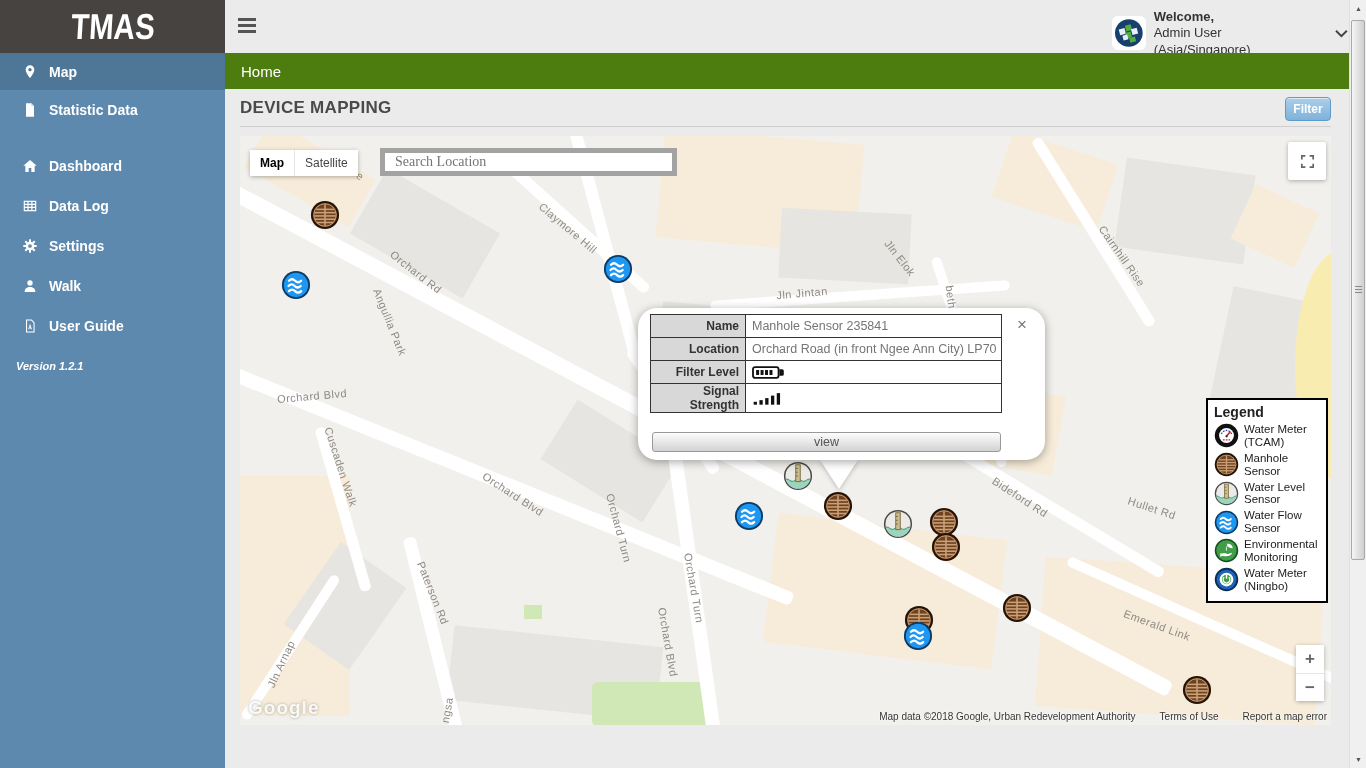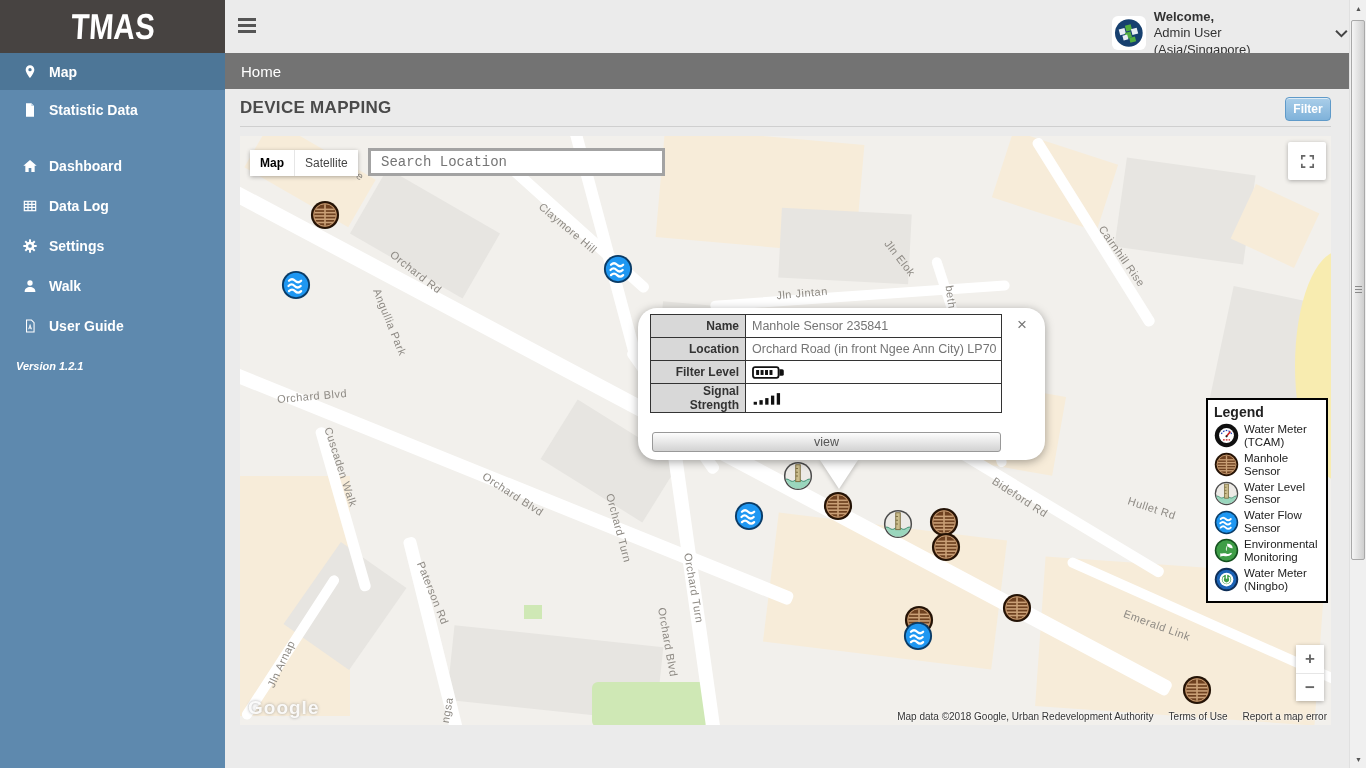--- a/index.html
+++ b/index.html
@@ -23,21 +23,21 @@
 
   
   .sidebar { position:absolute; left:0; top:53px; width:225px; height:715px; background:#5e89ae; }
   .nav-item { height:40px; display:flex; align-items:center; gap:11px; padding-left:22px;
     color:#fff; font-size:14px; font-weight:bold; cursor:pointer; }
   .nav-item.active { height:37px; background:#4d7697; }
   .nav-item svg { width:16px; height:16px; flex:0 0 16px; }
   .version { margin:14px 0 0 16px; color:#fff; font-size:11px; font-style:italic; font-weight:bold; }
 
   
-  .breadcrumb { position:absolute; left:225px; top:53px; width:1124px; height:36px; background:#737373;
+  .breadcrumb { position:absolute; left:225px; top:53px; width:1124px; height:36px; background:#4d7c0f;
     color:#fff; font-size:15px; display:flex; align-items:center; padding-left:16px; }
 
   
   .page-title { position:absolute; left:240px; top:98px; font-size:17px; font-weight:bold;
     color:#4a4a4a; letter-spacing:.3px; }
   .title-rule { position:absolute; left:240px; top:126px; width:1091px; border-top:1px solid #cfcfcf; }
   .filter-btn { position:absolute; left:1285px; top:97px; width:46px; height:24px;
     background:linear-gradient(#aacee9,#7fb2da); border:1px solid #5f9ac9; border-radius:4px;
     color:#fff; font-size:12px; font-weight:bold; cursor:pointer; box-shadow:inset 0 1px 0 rgba(255,255,255,.6); }
 
@@ -55,34 +55,34 @@
   .marker { position:absolute; width:30px; height:30px; margin:-15px 0 0 -15px; z-index:10; cursor:pointer; }
   .marker svg { width:30px; height:30px; display:block; }
 
   
   .map-type { position:absolute; left:10px; top:14px; display:flex; background:#fff;
     box-shadow:0 1px 4px rgba(0,0,0,.3); border-radius:2px; z-index:15; }
   .map-type button { background:#fff; border:none; font-size:12px; padding:6px 10px; height:26px;
     cursor:pointer; color:#444; font-family:inherit; }
   .map-type button.sel { font-weight:bold; color:#000; border-right:1px solid #e6e6e6; }
   .search-box { position:absolute; left:128px; top:12px; width:297px; height:28px; z-index:15; }
-  .search-box input { width:100%; height:100%; border:3px solid #a3a3a3; padding:0 10px;
-    font-size:14px; color:#444; font-family:Liberation Mono, monospace; outline:none; }
+  .search-box input { width:100%; height:100%; border:5px solid #a3a3a3; padding:0 10px;
+    font-size:14px; color:#444; font-family:Liberation Serif, serif; outline:none;margin-left:12px; }
   .fullscreen-btn { position:absolute; left:1048px; top:6px; width:38px; height:38px; background:#fff;
     border:none; border-radius:2px; box-shadow:0 1px 4px rgba(0,0,0,.3); cursor:pointer; z-index:15;
     display:flex; align-items:center; justify-content:center; }
   .fullscreen-btn svg { width:17px; height:17px; }
   .zoom-ctl { position:absolute; left:1056px; top:509px; width:28px; height:56px; background:#fff;
     border-radius:2px; box-shadow:0 1px 4px rgba(0,0,0,.3); z-index:15; display:flex; flex-direction:column; }
   .zoom-ctl button { flex:1; border:none; background:#fff; font-size:17px; font-weight:bold; color:#666;
     cursor:pointer; line-height:1; font-family:inherit; }
   .zoom-ctl .zi { border-bottom:1px solid #e6e6e6; }
   .google-logo { position:absolute; left:8px; top:561px; font-size:19px; font-weight:bold; letter-spacing:1px;
     color:rgba(255,255,255,.9); text-shadow:0 0 3px rgba(120,120,120,.65); z-index:6; }
-  .attribution { position:absolute; right:4px; top:575px; display:flex; gap:15px; font-size:10px;
+  .attribution { position:absolute; right:4px; top:575px; display:flex; gap:24px; font-size:10px;
     color:#333; z-index:6; text-shadow:0 0 2px #fff,0 0 2px #fff; }
   .attribution span { white-space:nowrap; }
   .attribution .lnk { cursor:pointer; }
 
   
   .legend { position:absolute; left:966px; top:262px; width:122px; background:#fff;
     border:2px solid #000; padding:4px 5px 5px 6px; z-index:18; }
   .legend-title { font-size:14px; font-weight:bold; color:#222; margin-bottom:3px; }
   .legend-item { display:flex; align-items:center; gap:5px; margin:3px 0; }
   .legend-item svg { width:25px; height:25px; flex:0 0 25px; }

